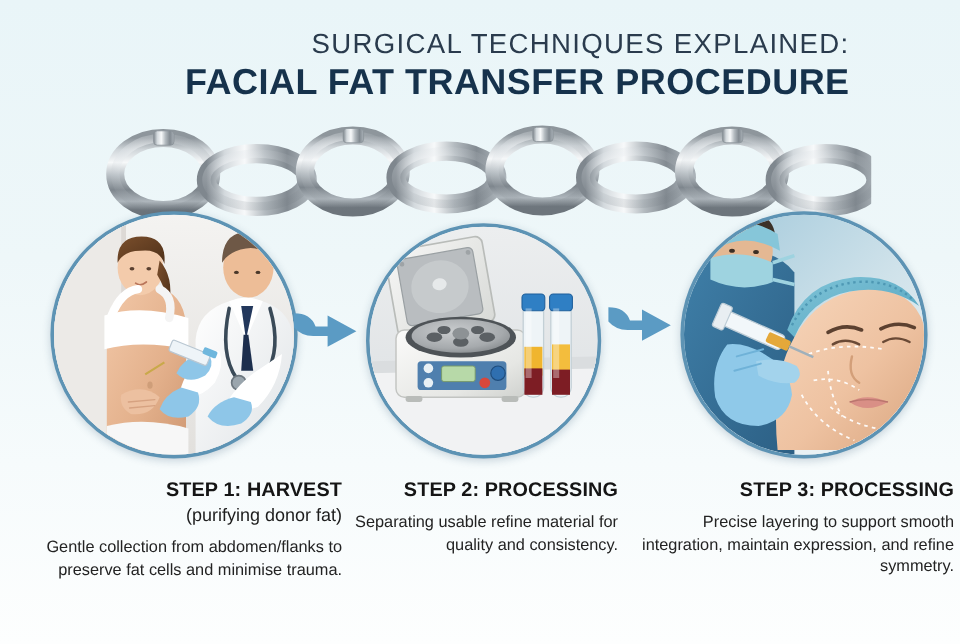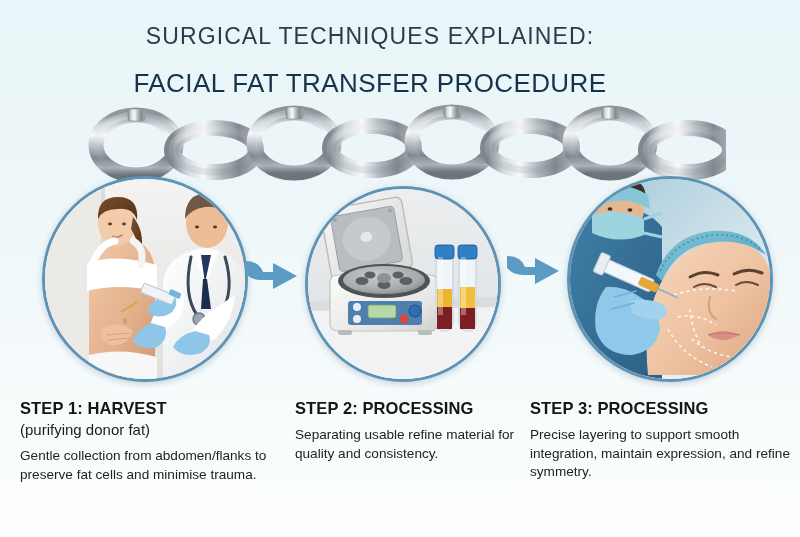--- a/index.html
+++ b/index.html
@@ -19,40 +19,40 @@
     width: 800px;
     height: 537px;
     background: linear-gradient(180deg, #e9f5f8 0%, #eef7f9 40%, #f6fbfc 72%, #fdfefe 100%);
     overflow: hidden;
   }
 
   
   .title-block {
     position: absolute;
     top: 22px;
-    left: 16px;
+    left: 0;
     width: 708px;
-    text-align: center;
+    text-align: right;
   }
   .title-line-1 {
     font-size: 23px;
     letter-spacing: 1.1px;
     color: #2a3b4d;
     font-weight: 400;
     line-height: 28px;
     white-space: nowrap;
   }
   .title-line-2 {
-    font-size: 26px;
+    font-size: 30px;
     letter-spacing: 0.4px;
     color: #16324c;
-    font-weight: 400;
+    font-weight: 700;
     line-height: 36px;
     white-space: nowrap;
-    margin-top: 15px;
+    margin-top: 1px;
   }
 
   
   .chain-wrap {
     position: absolute;
     left: 76px;
     top: 98px;
     width: 650px;
     height: 95px;
   }
@@ -78,21 +78,21 @@
     width: 58px;
     height: 40px;
   }
   #arrow-1 { left: 243px; top: 255px; }
   #arrow-2 { left: 505px; top: 250px; }
   .arrow svg { display: block; }
 
   
   .caption {
     position: absolute;
-    text-align: left;
+    text-align: right;
   }
   #caption-1 { left: 20px;  top: 398px; width: 265px; }
   #caption-2 { left: 295px; top: 398px; width: 220px; }
   #caption-3 { left: 530px; top: 398px; width: 265px; }
 
   .step-title {
     font-size: 16.5px;
     font-weight: 700;
     color: #151515;
     line-height: 21px;

